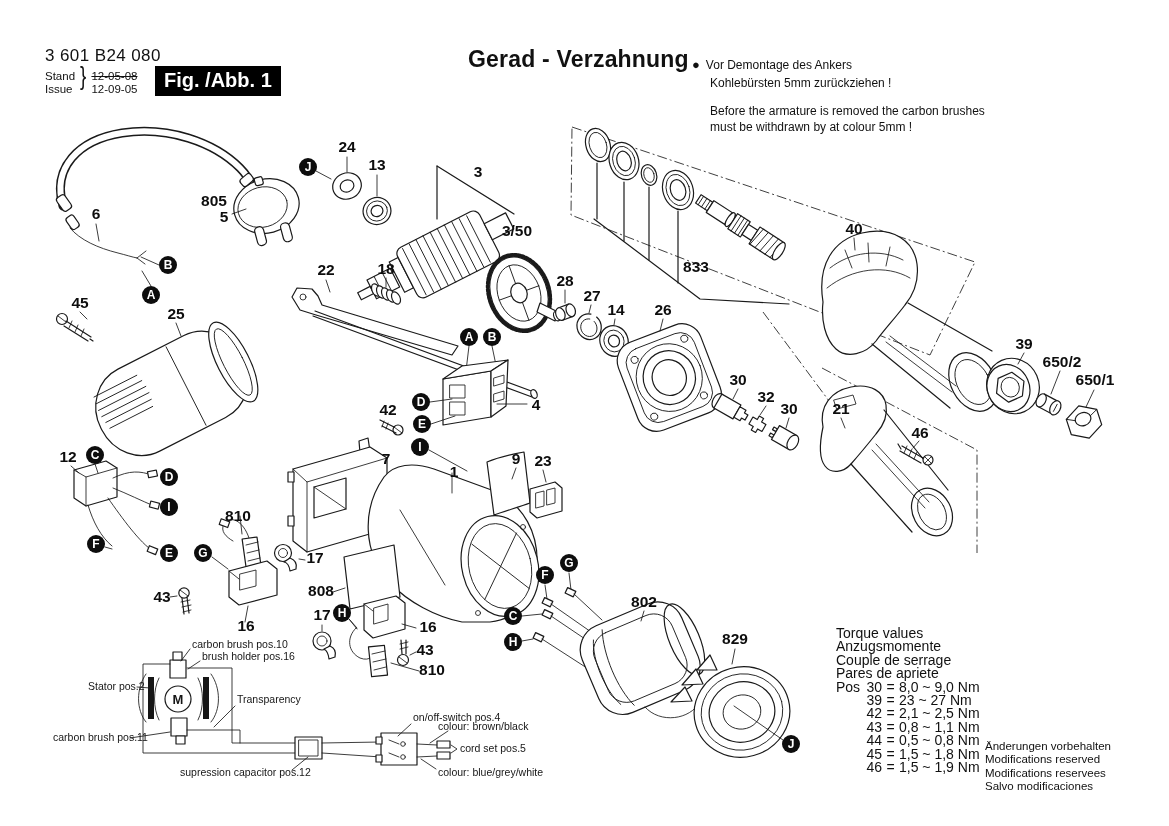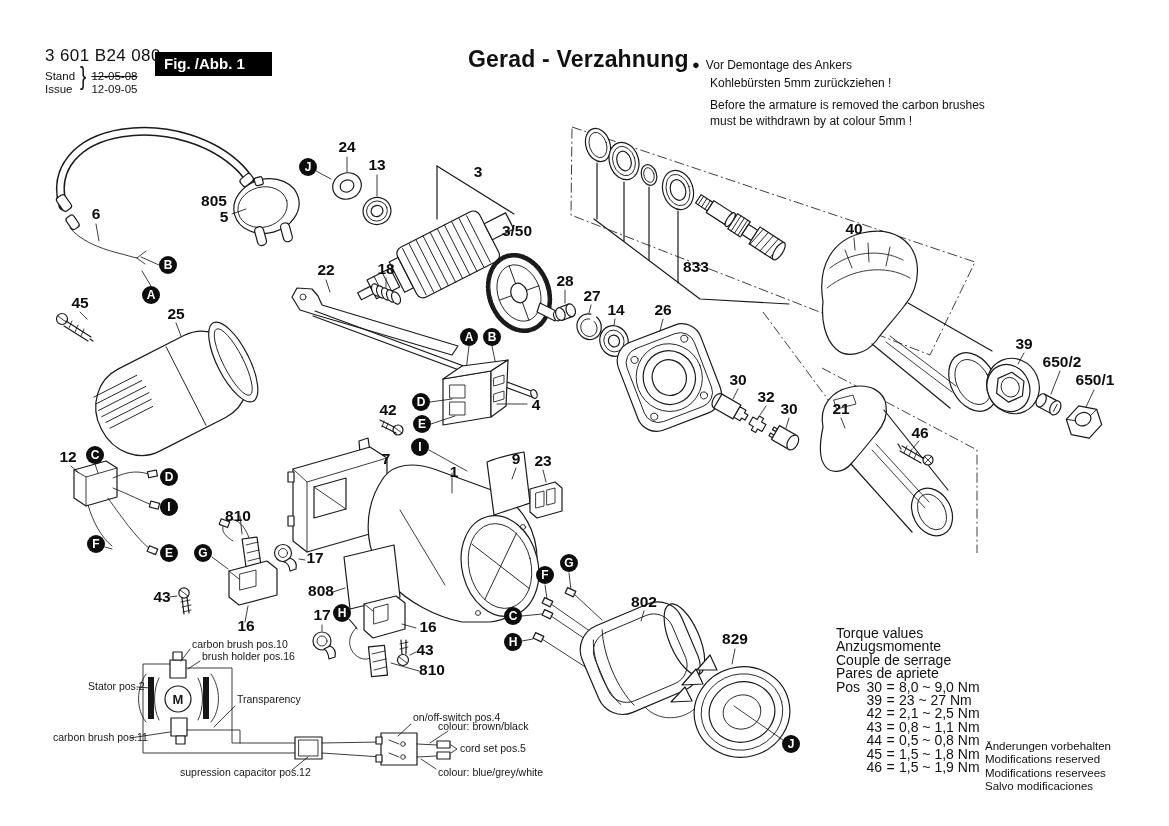--- a/index.html
+++ b/index.html
@@ -17,28 +17,28 @@
   .bl{font-family:"Liberation Sans",sans-serif;fill:#fff;font-weight:bold;font-size:12px;text-anchor:middle}
   .slab{font-family:"Liberation Sans",sans-serif;font-size:10.5px;fill:#161616}
   .mlet{font-family:"Liberation Sans",sans-serif;font-size:13px;font-weight:bold;fill:#161616;text-anchor:middle}
 
   
   .header{position:absolute;left:45px;top:46px}
   .pn{font-size:17px;letter-spacing:.4px}
   .si{display:flex;align-items:flex-start;gap:3px;margin-top:4px;font-size:11.5px;line-height:13px}
   .si-brace{font-size:25px;font-weight:400;transform:scaleX(.75);margin:0 1px}
   .strike{text-decoration:line-through}
-  .figbox{position:absolute;left:155px;top:52px;background:#000;color:#fff;font-weight:bold;
-          font-size:15px;padding:3px 27px 4px 9px}
+  .figbox{position:absolute;left:155px;top:66px;background:#000;color:#fff;font-weight:bold;
+          font-size:20px;padding:3px 9px 4px 9px}
   .title{position:absolute;left:468px;top:46px;font-size:23px;font-weight:bold;letter-spacing:.2px}
   .notice{position:absolute;left:692px;top:56px;width:360px;font-size:12px;line-height:18px}
   .n-ind{padding-left:18px}
   .n-row{display:flex;gap:6px}
   .n-bullet{font-size:13px}
-  .n-en{margin-top:5px;line-height:16px}
+  .n-en{margin-top:11px;line-height:16px}
   .torque{position:absolute;left:836px;top:627px;font-size:14px;line-height:13.4px}
   .trow{display:flex}
   .tpos{width:27px}
   .tnum{width:19px;text-align:right}
   .teq{width:17px;text-align:center}
   .footer{position:absolute;left:985px;top:740px;font-size:11.5px;line-height:13.4px}
 </style>
 </head>
 <body>
 

